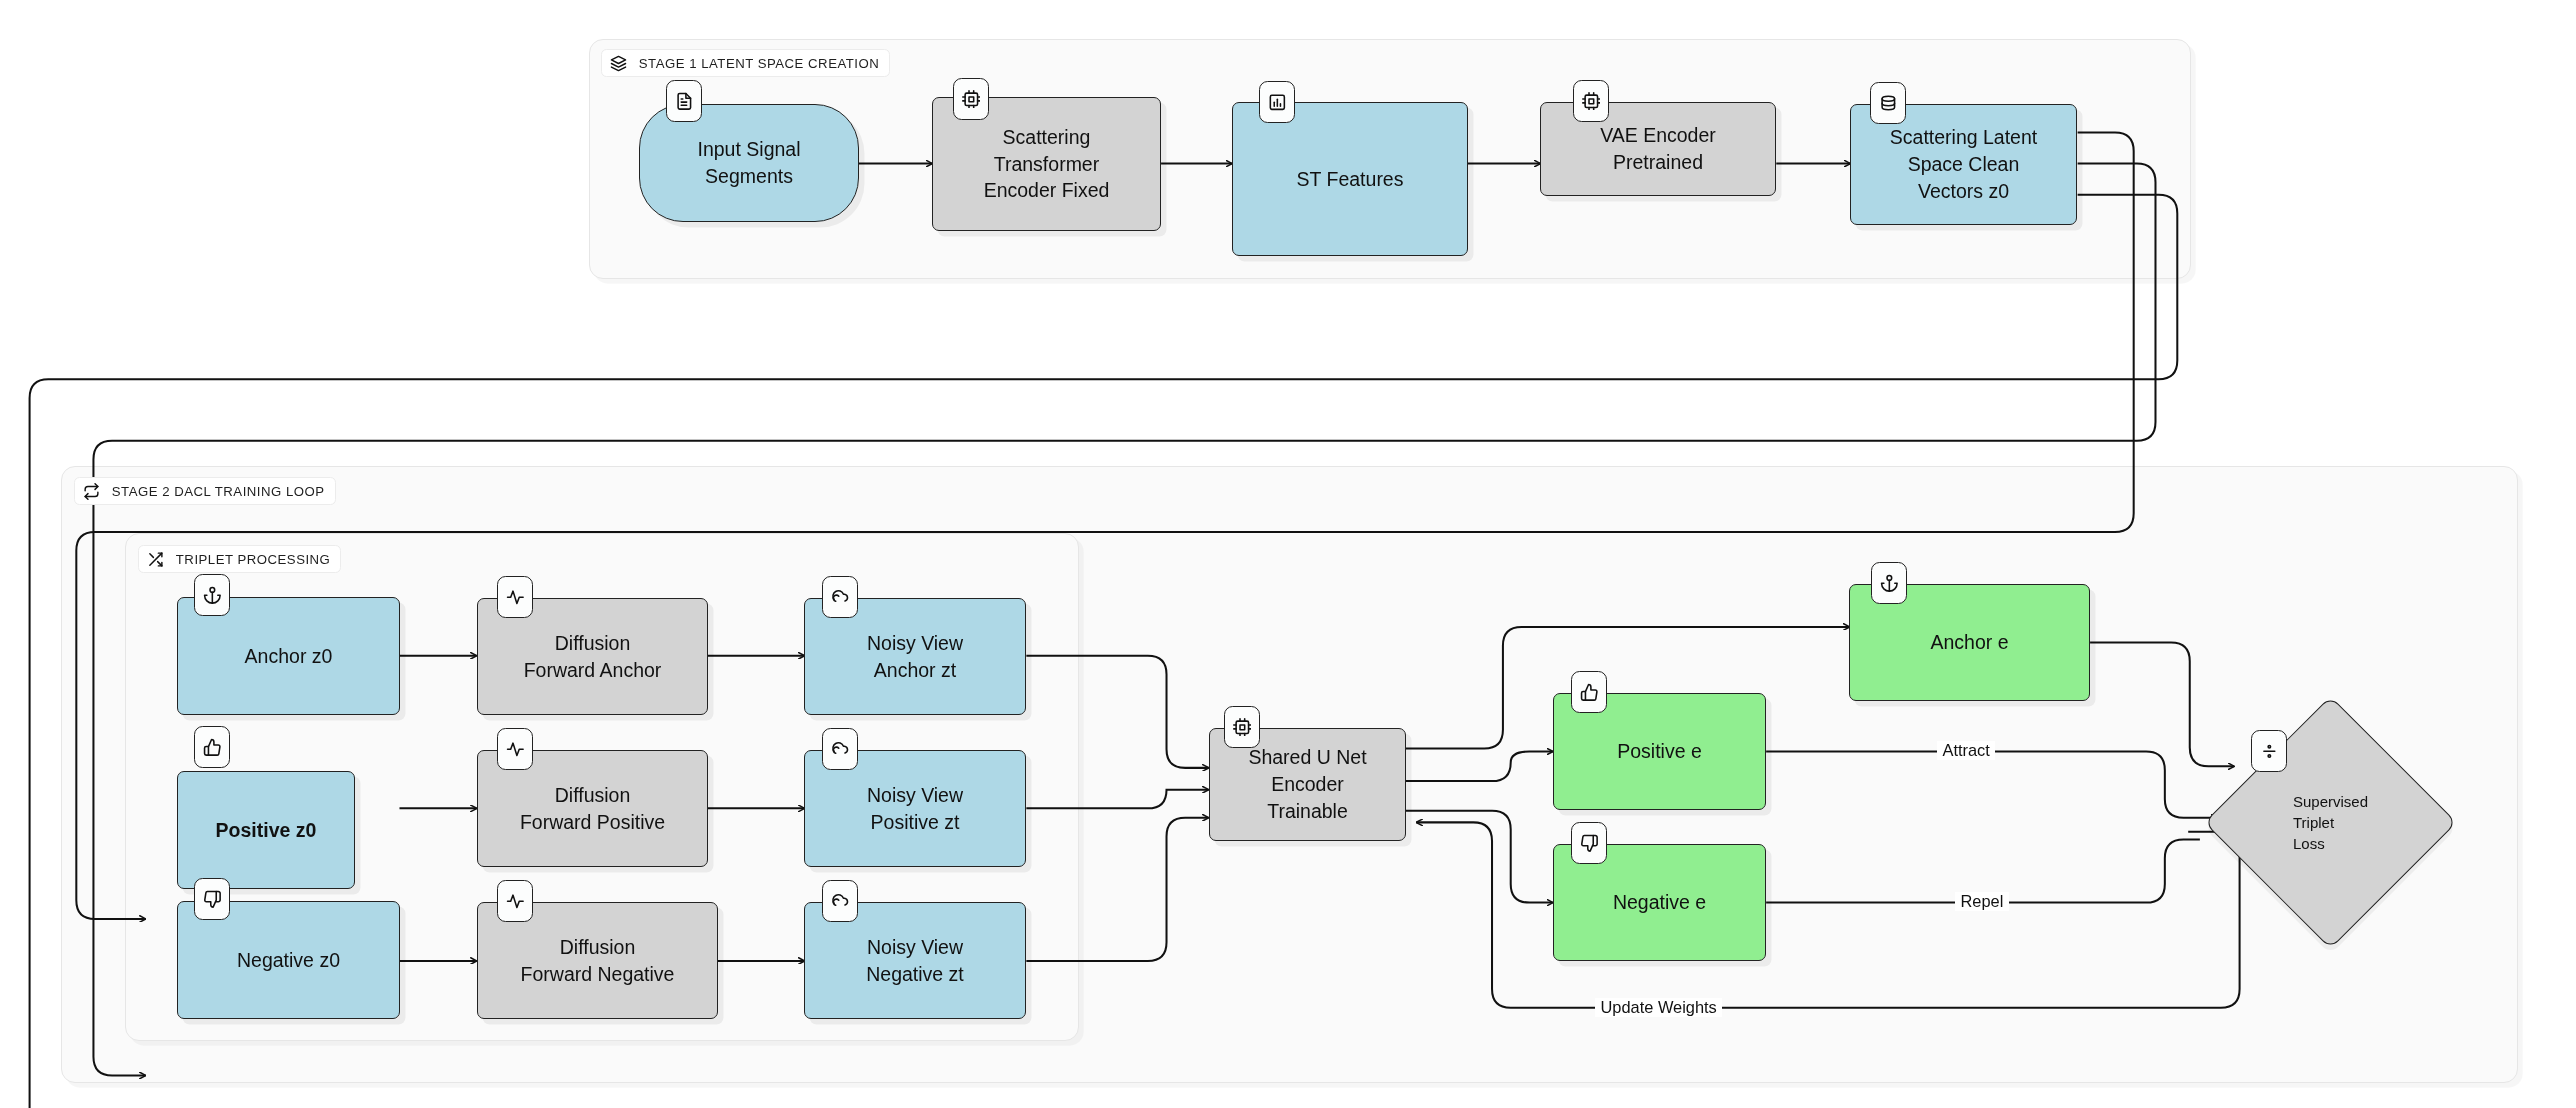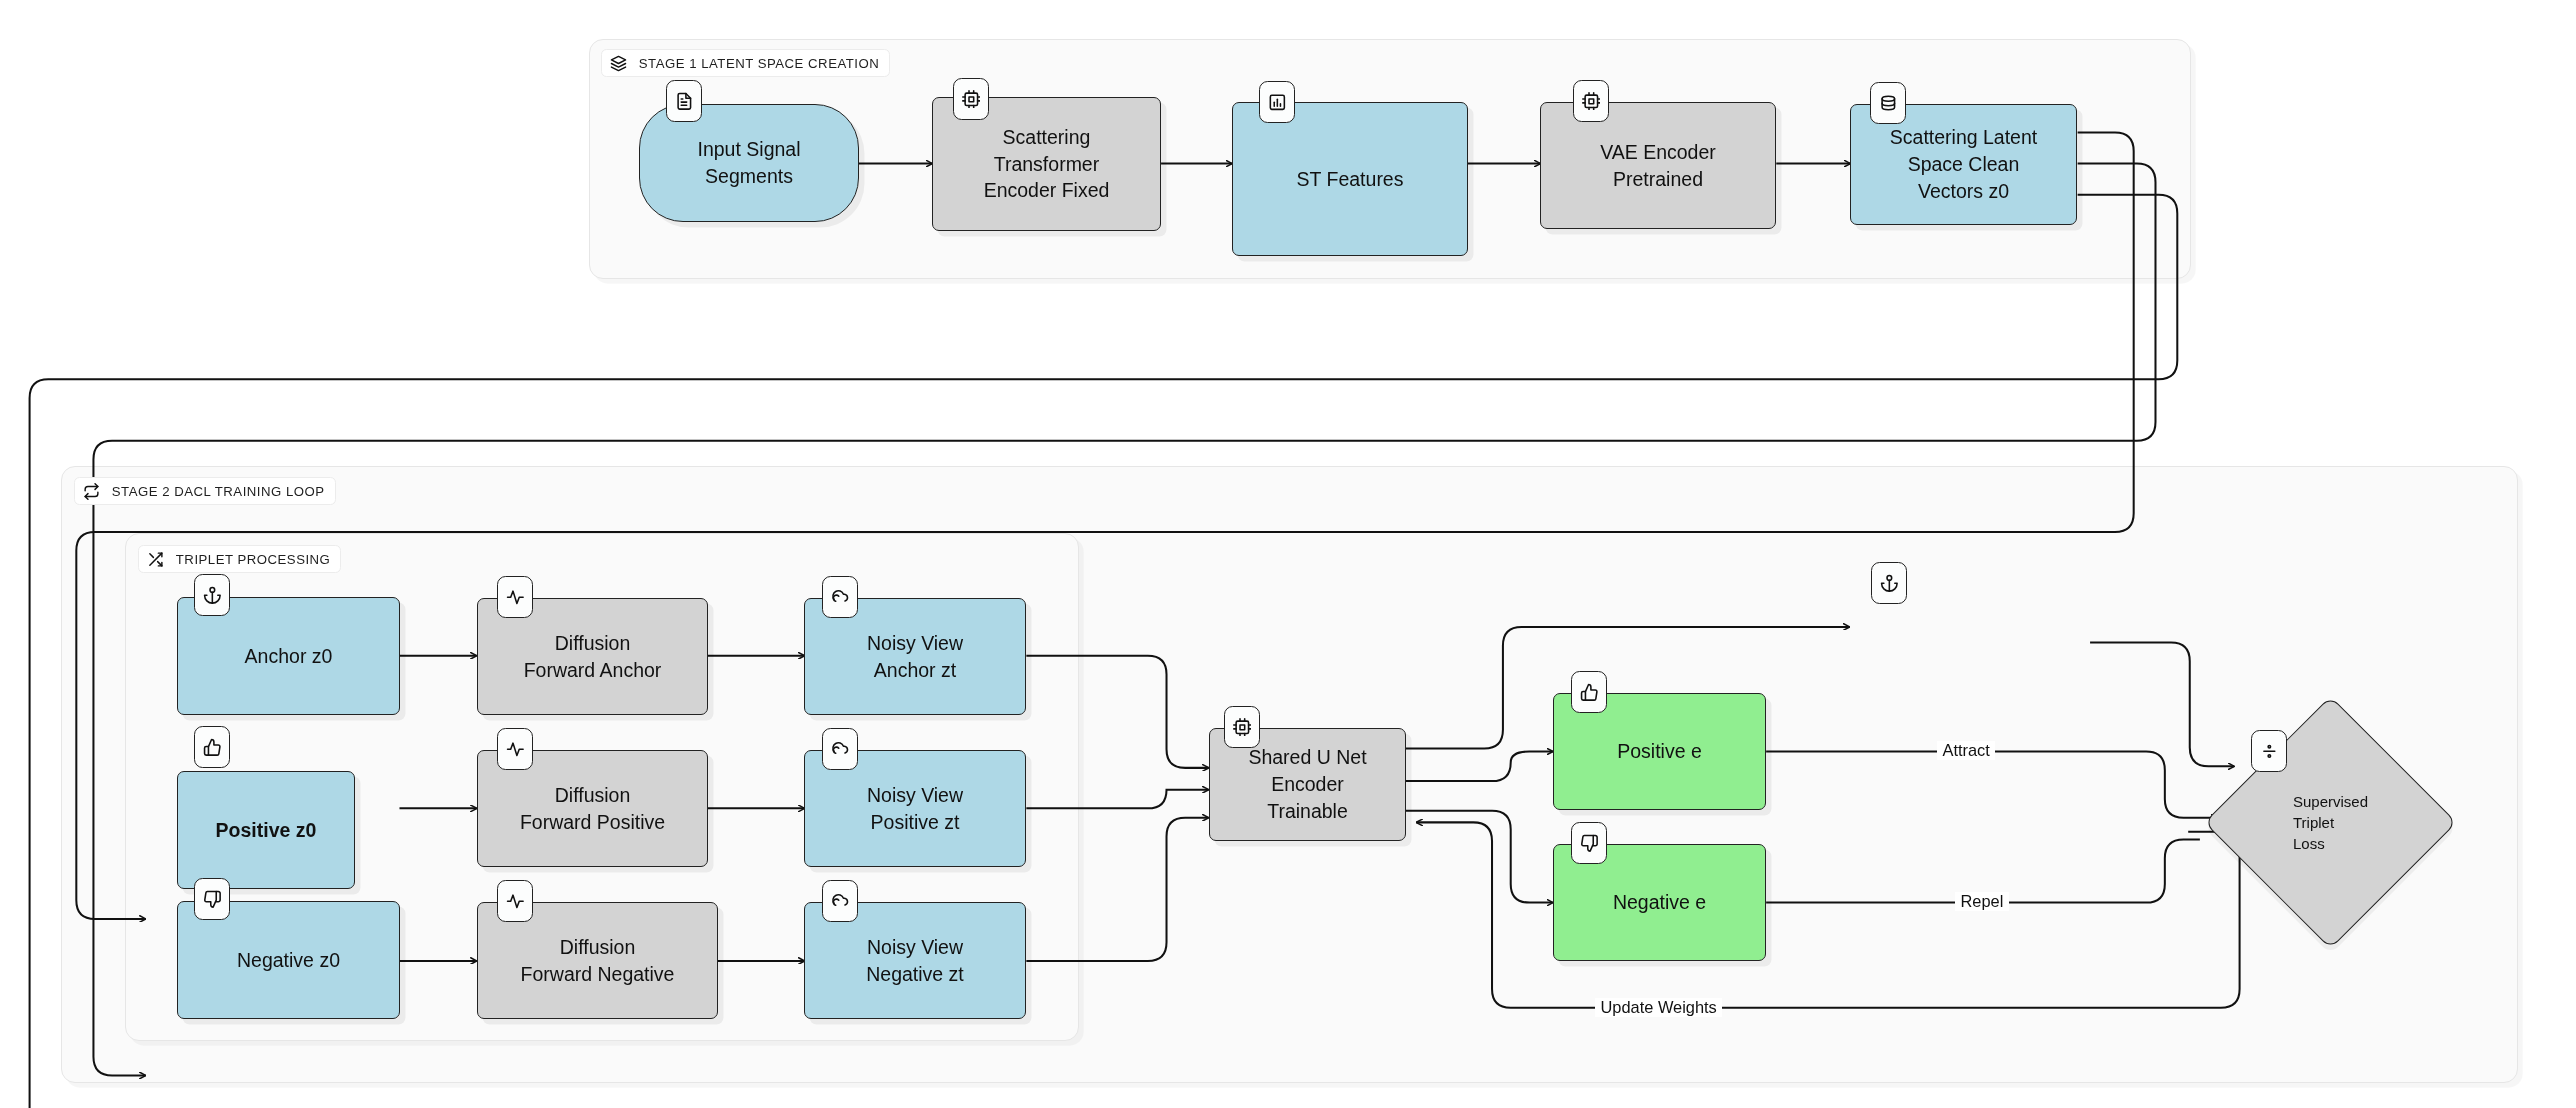--- a/index.html
+++ b/index.html
@@ -160,21 +160,21 @@
   </div>
   <div class="ibadge" style="left:1259px;top:81px;">
     <svg width="18.7" height="18.7" viewBox="0 0 24 24" fill="none" stroke="#111" stroke-width="2" stroke-linecap="round" stroke-linejoin="round">
       <rect x="3" y="3" width="18" height="18" rx="2"></rect>
       <line x1="8" y1="17" x2="8" y2="12"></line>
         <line x1="12" y1="17" x2="12" y2="8"></line>
       <line x1="16" y1="17" x2="16" y2="14"></line>
     </svg>
   </div>
 
-  <div class="node gray" style="left:1540px;top:102px;width:236px;height:127px;">
+  <div class="node gray" style="left:1540px;top:102px;width:236px;height:94px;">
     <span class="lbl">VAE Encoder
 Pretrained</span>
   </div>
   <div class="ibadge" style="left:1573px;top:80px;">
     <svg width="18.7" height="18.7" viewBox="0 0 24 24" fill="none" stroke="#111" stroke-width="2" stroke-linecap="round" stroke-linejoin="round">
       <rect x="4" y="4" width="16" height="16" rx="2"></rect>
         <rect x="9" y="9" width="6" height="6"></rect>
       <line x1="9" y1="1" x2="9" y2="4"></line>
         <line x1="15" y1="1" x2="15" y2="4"></line>
       <line x1="9" y1="20" x2="9" y2="23"></line>
@@ -306,20 +306,23 @@
         <line x1="15" y1="1" x2="15" y2="4"></line>
       <line x1="9" y1="20" x2="9" y2="23"></line>
         <line x1="15" y1="20" x2="15" y2="23"></line>
       <line x1="20" y1="9" x2="23" y2="9"></line>
         <line x1="20" y1="14" x2="23" y2="14"></line>
       <line x1="1" y1="9" x2="4" y2="9"></line>
         <line x1="1" y1="14" x2="4" y2="14"></line>
     </svg>
   </div>
 
+  <div class="node green" style="left:1849px;top:584px;width:241px;height:117px;">
+    <span class="lbl">Anchor e</span>
+  </div>
   <div class="ibadge" style="left:1871px;top:562px;">
     <svg width="18.7" height="18.7" viewBox="0 0 24 24" fill="none" stroke="#111" stroke-width="2" stroke-linecap="round" stroke-linejoin="round">
       <circle cx="12" cy="5" r="3"></circle>
         <line x1="12" y1="22" x2="12" y2="8"></line>
       <path d="M5 12H2a10 10 0 0 0 20 0h-3"></path>
     </svg>
   </div>
 
   <div class="node green" style="left:1553px;top:693px;width:213px;height:117px;">
     <span class="lbl">Positive e</span>

